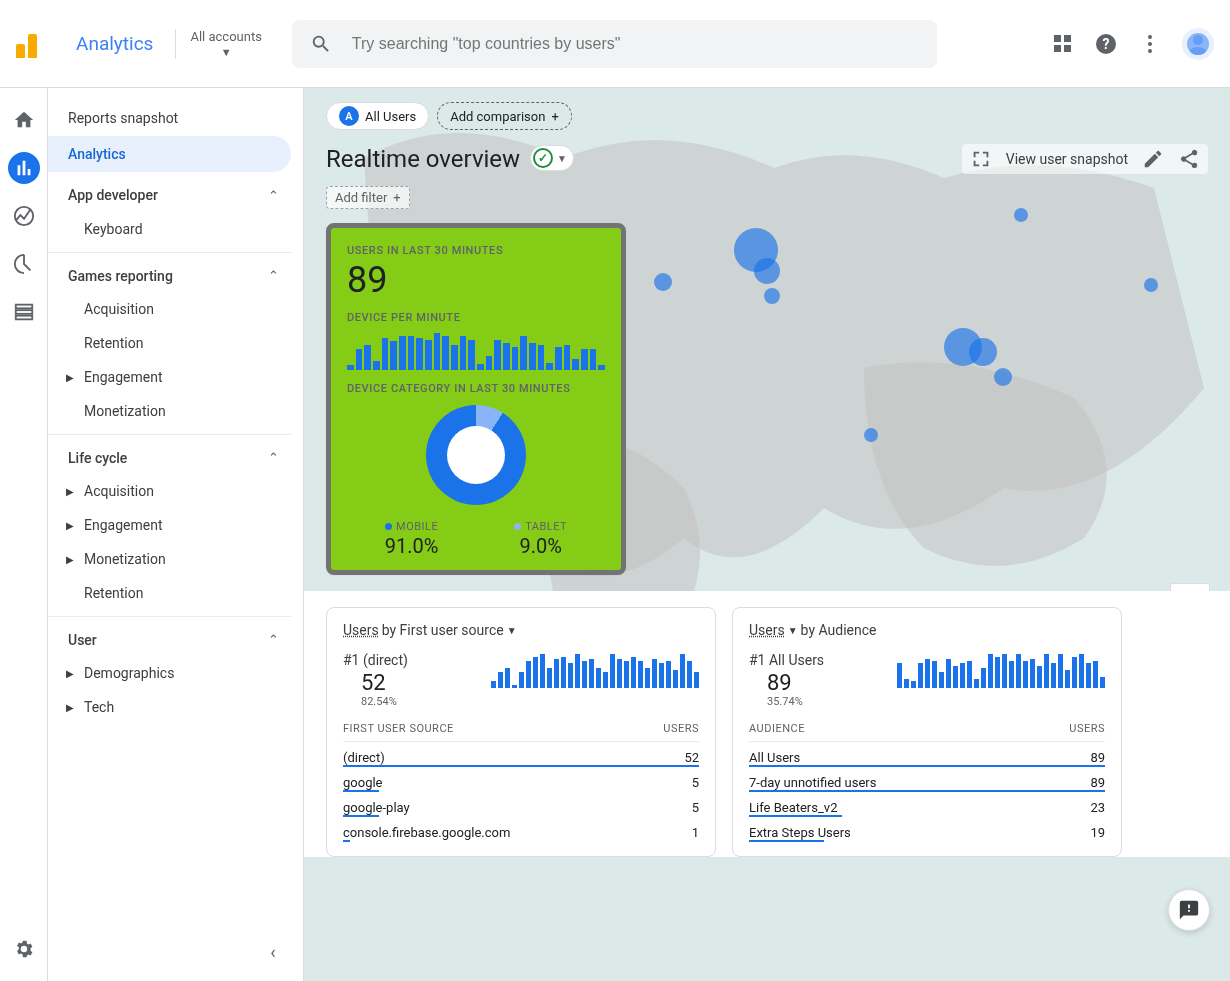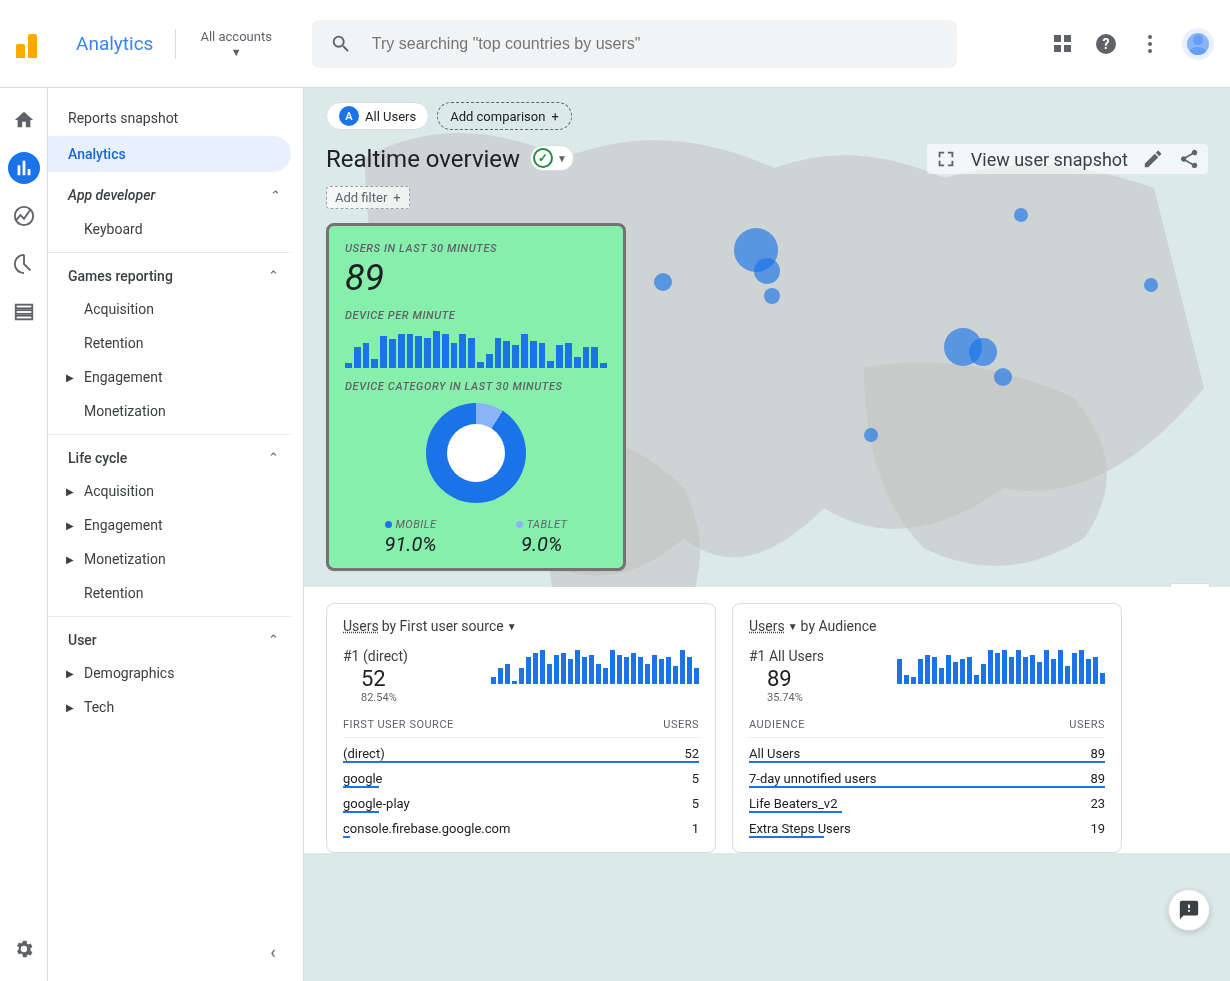--- a/index.html
+++ b/index.html
@@ -5,21 +5,21 @@
 * { box-sizing: border-box; margin: 0; padding: 0; }
 body { font-family: 'Google Sans', Roboto, Arial, sans-serif; background: #fff; color: #202124; overflow: hidden; width: 1230px; height: 981px; }
 
 
 .header { display: flex; align-items: center; height: 88px; padding: 0 16px; border-bottom: 1px solid #dadce0; }
 .logo-wrap { display: flex; align-items: center; gap: 12px; padding-right: 22px; }
 .logo-icon { width: 28px; height: 28px; display:flex; align-items:flex-end; gap:3px;}
 .logo-bar1{width:9px;height:14px;background:#f9ab00;border-radius:2px 2px 0 0;}
 .logo-bar2{width:9px;height:24px;background:#f9ab00;border-radius:2px 2px 0 0;}
 .logo-text { font-size: 19px; color: #3b82f6; margin-left: 20px; }
-.account-sel { display:flex; flex-direction:column; align-items:center; padding: 0 24px; border-left:1px solid #dadce0; font-size:13px;color:#5f6368;}
+.account-sel { display:flex; flex-direction:column; align-items:center; padding: 0 14px; border-left:1px solid #dadce0; font-size:13px;color:#5f6368;}
 .account-sel .downarrow{font-size:11px;margin-top:2px;}
 .search-bar { flex: 1; max-width: 645px; margin-left: 16px; display: flex; align-items: center; background: #f1f3f4; border-radius: 8px; height: 48px; padding: 0 18px; gap: 20px; }
 .search-icon-svg { width: 22px; height: 22px; fill: #5f6368; }
 .search-input { flex: 1; border: none; background: transparent; font-size: 16px; color: #5f6368; outline: none; }
 .header-right { margin-left: auto; display: flex; align-items: center; gap: 20px; }
 .hdr-icon { width: 24px; height: 24px; fill: #5f6368; cursor: pointer; display:flex;align-items:center;justify-content:center;}
 .apps-grid{display:grid;grid-template-columns:repeat(2,7px);grid-template-rows:repeat(2,7px);gap:3px;}
 .apps-grid span{background:#5f6368;}
 .avatar { width: 32px; height: 32px; border-radius: 50%; background: #e8f0fe; display:flex;align-items:center;justify-content:center;}
 .avatar-inner{width:22px;height:22px;border-radius:50%;background:#8ab4f8;position:relative;overflow:hidden;}
@@ -34,21 +34,21 @@
 .rail-btn svg { width: 22px; height: 22px; fill: #5f6368; }
 .rail-btn.active svg { fill: #fff; }
 .icon-rail .spacer{flex:1;}
 .rail-settings{margin-bottom:16px;}
 
 
 .sidebar { width: 256px; border-right: 1px solid #dadce0; padding: 12px 12px 0 0; overflow-y: auto; position:relative;}
 .nav-item { display: flex; align-items: center; height: 36px; padding-left: 20px; font-size: 14px; color: #3c4043; cursor: pointer; border-radius: 0 18px 18px 0; }
 .nav-item.selected { background: #e8f0fe; color: #1967d2; font-weight:500;}
 .nav-section { display: flex; align-items: center; justify-content: space-between; height: 40px; padding: 0 12px 0 20px; font-size: 14px; color: #3c4043; cursor: pointer; font-weight: 500; border-top:1px solid #e8eaed; margin-top:6px; padding-top:6px;}
-.nav-section.first{border-top:none;margin-top:0;font-style:italic;}
+.nav-section.first{border-top:none;margin-top:0;}
 .nav-sub { display: flex; align-items: center; height: 34px; padding-left: 36px; font-size: 14px; color: #3c4043; cursor: pointer; }
 .nav-sub .caret { width: 12px; margin-left: -18px; margin-right: 6px; font-size: 10px; color:#3c4043;}
 .chev { font-size: 13px; color: #5f6368; }
 .collapse-btn { position: absolute; bottom: 16px; right: 16px; width: 28px; height: 28px; display:flex;align-items:center;justify-content:center;cursor:pointer;font-size:18px;color:#5f6368;}
 
 
 .main { flex: 1; background: #fff; position: relative; overflow: hidden;}
 .map-bg { position: absolute; inset: 0; background: #d8e8e8; }
 .map-bg svg{position:absolute;inset:0;}
 .map-attrib{position:absolute;right:12px;bottom:290px;font-size:10px;color:#5f6368;display:flex;gap:14px;}
@@ -61,26 +61,26 @@
 .pill { display: inline-flex; align-items: center; gap: 6px; height: 28px; padding: 0 12px; border-radius: 14px; font-size: 13px; border:1px solid #dadce0;}
 .pill-allusers { background: #fff; border-color:#dadce0;}
 .pill-allusers .badge { width: 20px; height: 20px; border-radius: 50%; background: #1a73e8; color: #fff; font-size: 11px; display:flex;align-items:center;justify-content:center;font-weight:600;}
 .pill-addcomp { background: transparent; border:1px dashed #5f6368; }
 .title-row { display: flex; align-items: center; justify-content: space-between; }
 .title-left { display: flex; align-items: flex-start; gap: 10px; }
 .page-title { font-size: 24px; color: #202124; }
 .status-chip { display:inline-flex; align-items:center; gap:4px; border:1px solid #dadce0; border-radius:14px; padding:2px 6px 2px 2px; background:#fff;}
 .checkcircle{width:20px;height:20px;border-radius:50%;border:2px solid #1e8e3e;display:flex;align-items:center;justify-content:center;color:#1e8e3e;font-size:12px;font-weight:bold;}
 .title-right { display: flex; align-items: center; gap: 14px; background:rgba(255,255,255,0.6); padding:4px 8px;border-radius:4px;}
-.snapshot-link{font-size:18px;color:#3c4043;cursor:pointer;}
+.snapshot-link{font-size:14px;color:#3c4043;cursor:pointer;}
 .tool-icon{width:22px;height:22px;fill:#5f6368;cursor:pointer;}
 .addfilter{display:inline-flex;align-items:center;gap:6px;border:1px dashed #9aa0a6;border-radius:4px;padding:3px 8px;font-size:13px;color:#5f6368;margin-top:12px;background:rgba(255,255,255,0.7);}
 
 
-.rt-card { position: relative; z-index: 2; margin: 14px 0 0 22px; width: 300px; background: #86efac; border: 3px solid #737373; border-radius: 8px; padding: 16px 16px 12px; box-shadow: 0 1px 2px rgba(0,0,0,0.04); font-style: italic;}
+.rt-card { position: relative; z-index: 2; margin: 14px 0 0 22px; width: 300px; background: #84cc16; border: 5px solid #737373; border-radius: 8px; padding: 16px 16px 12px; box-shadow: 0 1px 2px rgba(0,0,0,0.04);}
 .rt-label { font-size: 11px; letter-spacing: 0.6px; color: #5f6368; font-weight:500;}
 .rt-big { font-size: 36px; font-weight: 400; margin: 2px 0 10px; }
 .sparkbars { display: flex; align-items: flex-end; gap: 2px; height: 40px; margin: 6px 0 12px;}
 .sparkbars span { width: 7px; background: #1a73e8; }
 .donut-wrap{display:flex;justify-content:center;margin:10px 0 4px;}
 .donut{width:100px;height:100px;border-radius:50%;background:conic-gradient(#8ab4f8 0 9%, #1a73e8 9% 100%);display:flex;align-items:center;justify-content:center;}
 .donut-hole{width:58px;height:58px;border-radius:50%;background:#fff;}
 .dev-row{display:flex;justify-content:space-around;margin-top:10px;}
 .dev-col{text-align:center;}
 .dev-dot{display:inline-block;width:7px;height:7px;border-radius:50%;margin-right:4px;}

